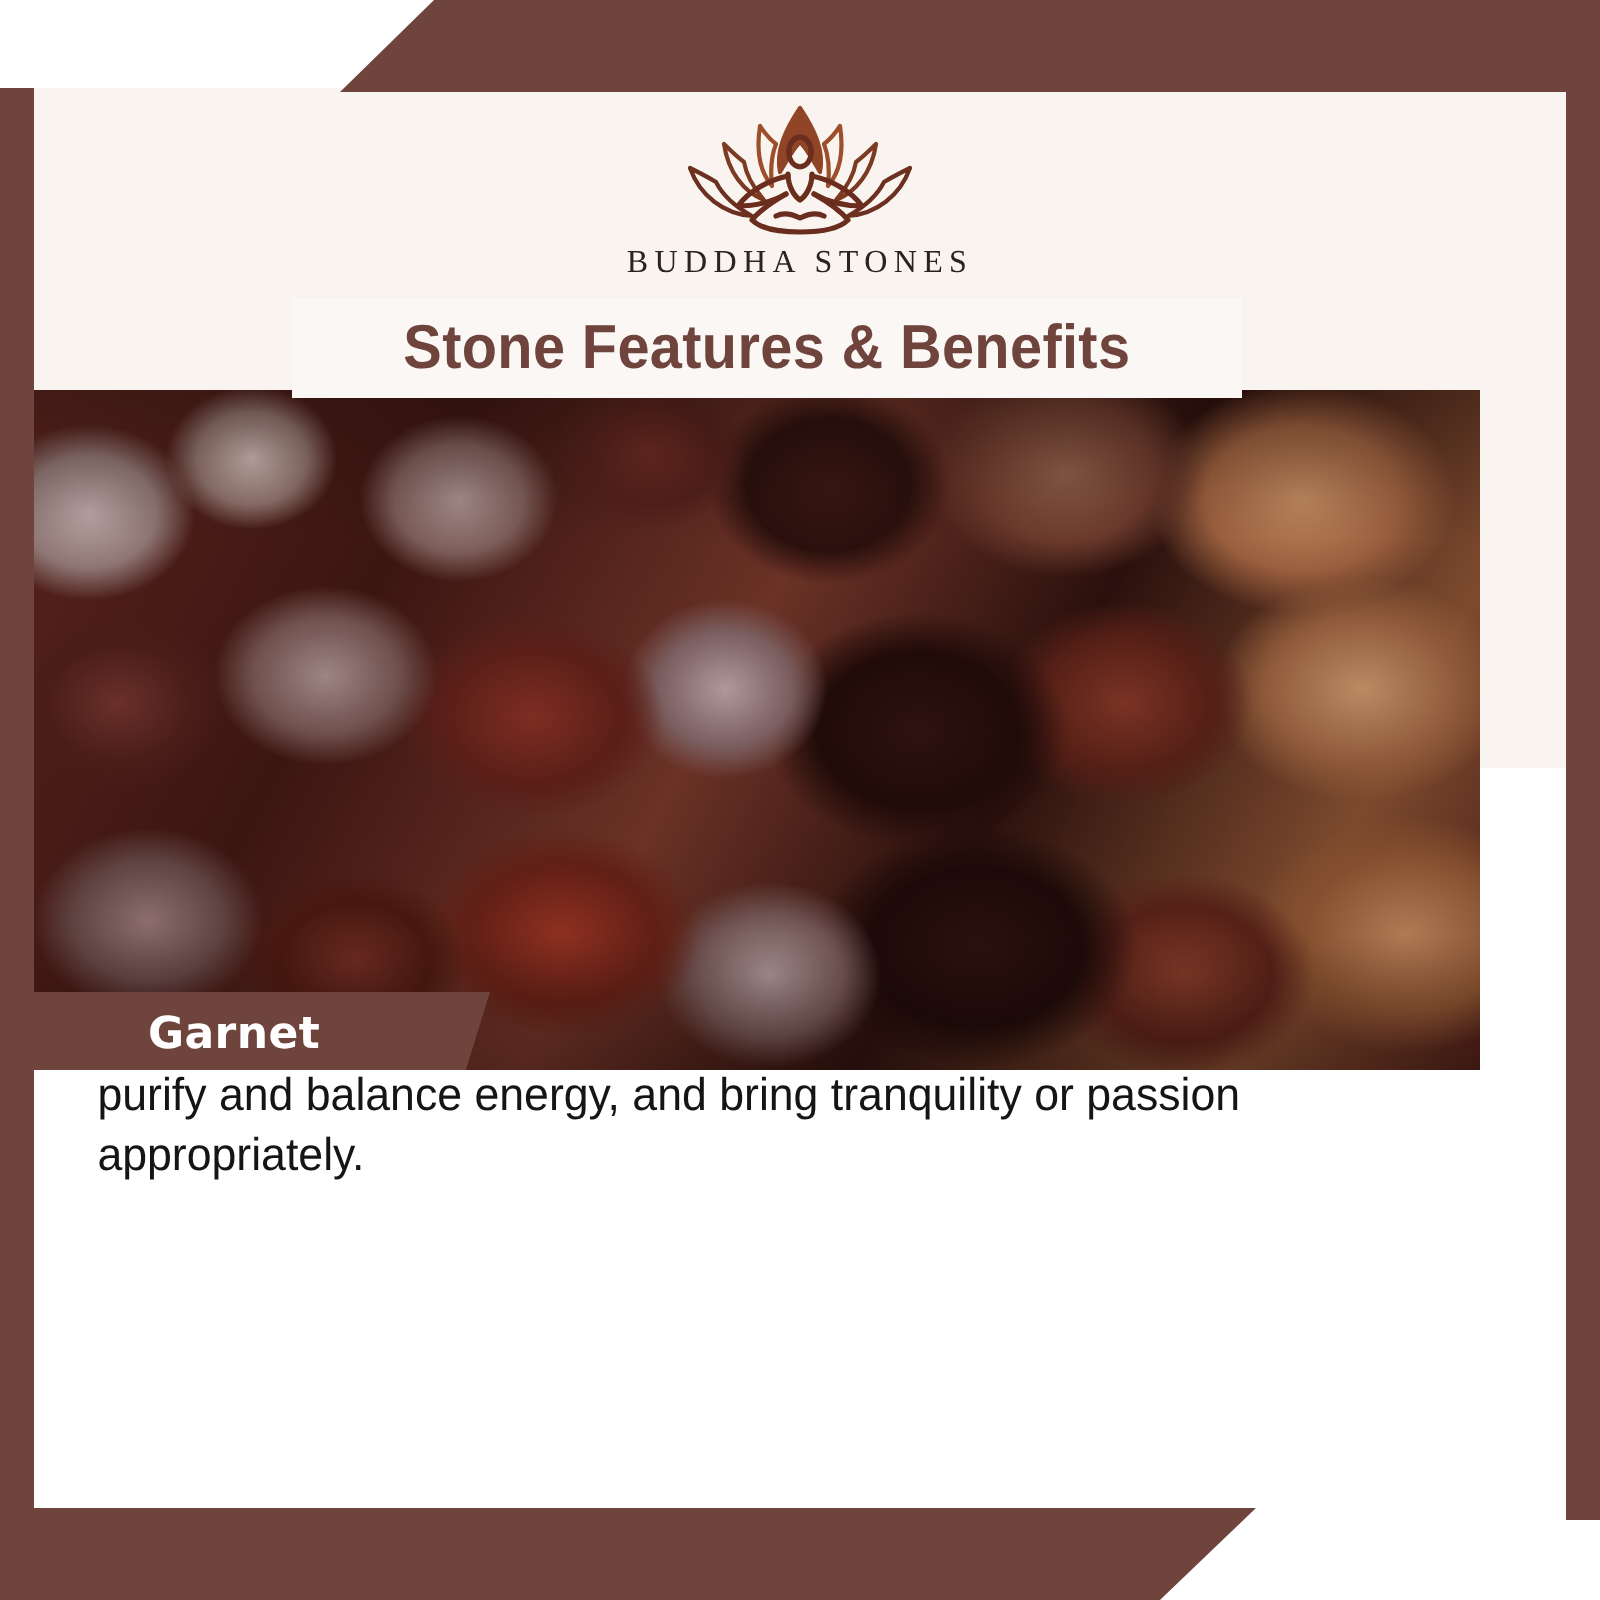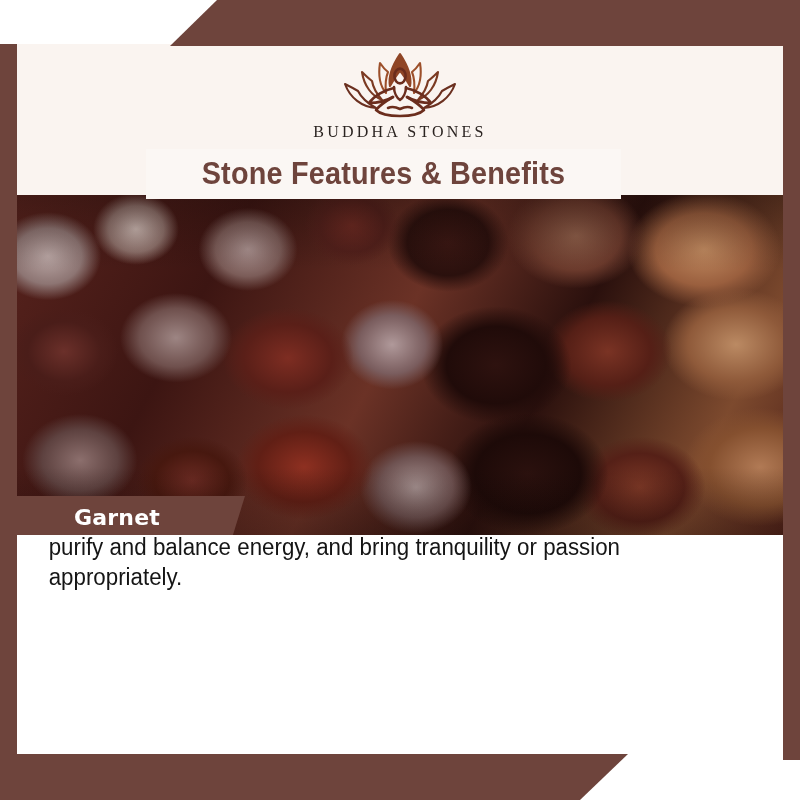--- a/index.html
+++ b/index.html
@@ -116,21 +116,21 @@
     letter-spacing: 0.2px;
     transform: scaleX(0.93);
     white-space: nowrap;
   }
 
   
   .hero {
     position: absolute;
     left: -17px;
     top: 151px;
-    width: 800px;
+    width: 740px;
     height: 340px;
     overflow: hidden;
     z-index: 3;
   }
   .hero-img {
     position: absolute;
     inset: 0;
     background-color: #4d211c;
     background-image:
       radial-gradient(ellipse 70px 58px at 6% 18%, #b9a6a4 0%, #8d7573 48%, rgba(90,60,56,0) 76%),

